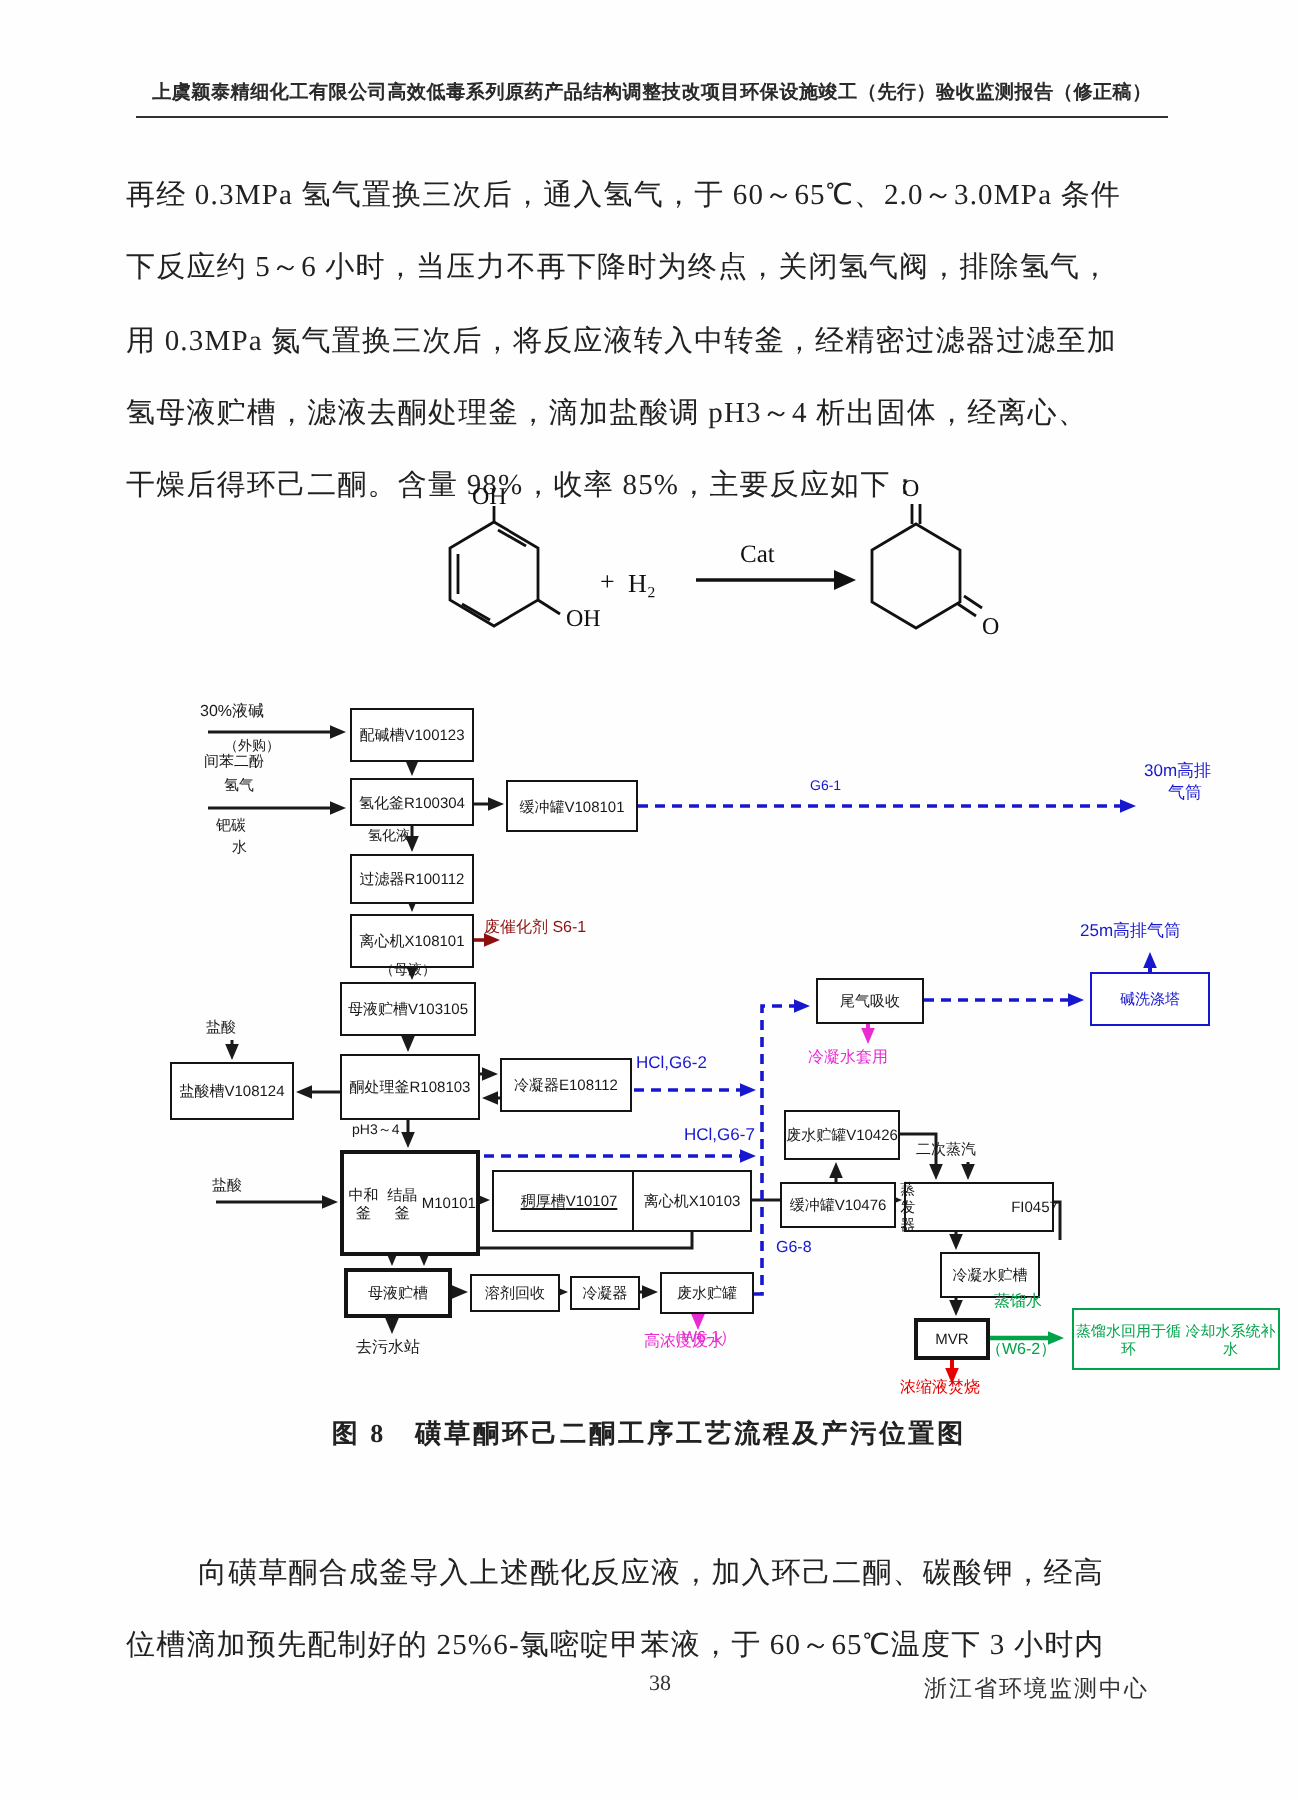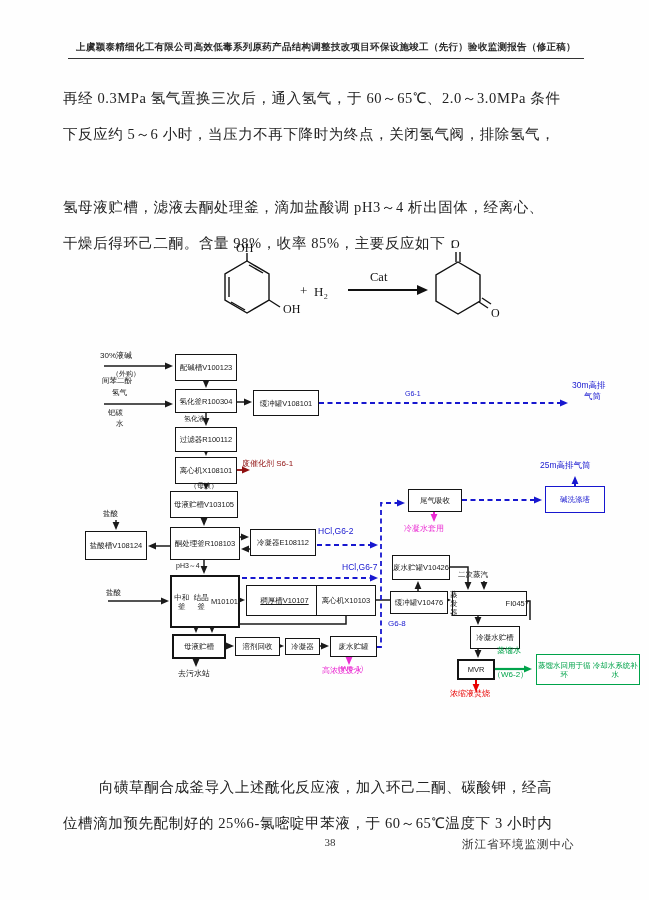--- a/index.html
+++ b/index.html
@@ -26,20 +26,21 @@
 </style>
 </head>
 <body>
 
 <div class="page">
 
   <div class="hdr">上虞颖泰精细化工有限公司高效低毒系列原药产品结构调整技改项目环保设施竣工（先行）验收监测报告（修正稿）</div>
 
   <div class="bline" style="top:89px">再经 0.3MPa 氢气置换三次后，通入氢气，于 60～65℃、2.0～3.0MPa 条件</div>
   <div class="bline" style="top:125px">下反应约 5～6 小时，当压力不再下降时为终点，关闭氢气阀，排除氢气，</div>
+  <div class="bline" style="top:162px">用 0.3MPa 氮气置换三次后，将反应液转入中转釜，经精密过滤器过滤至加</div>
   <div class="bline" style="top:198px">氢母液贮槽，滤液去酮处理釜，滴加盐酸调 pH3～4 析出固体，经离心、</div>
   <div class="bline" style="top:234px">干燥后得环己二酮。含量 98%，收率 85%，主要反应如下：</div>
 
   <svg width="649" height="100" style="position:absolute;top:238px;left:0" viewBox="0 238 649 100">
     <g stroke="#111" stroke-width="1.4" fill="none">
       <polygon points="247,261 269,274 269,300 247,313 225,300 225,274"></polygon>
       <line x1="229" y1="277" x2="229" y2="297"></line>
       <line x1="231" y1="302" x2="245" y2="310"></line>
       <line x1="249" y1="265" x2="263" y2="273"></line>
       <line x1="247" y1="261" x2="247" y2="253"></line>
@@ -255,19 +256,20 @@
       <div class="flabel" style="left: 176px; top: 221px; font-size: 7px; color: rgb(26, 26, 26);">pH3～4</div>
       <div class="flabel" style="left: 458px; top: 230px; font-size: 7.5px; color: rgb(26, 26, 26);">二次蒸汽</div>
       <div class="flabel" style="left: 178px; top: 329px; font-size: 8px; color: rgb(26, 26, 26);">去污水站</div>
       <div class="flabel" style="left: 322px; top: 326px; font-size: 8px; color: rgb(234, 43, 210);">高浓度废水</div>
       <div class="flabel" style="left: 333px; top: 324px; font-size: 8px; color: rgb(234, 43, 210);">（W6-1）</div>
       <div class="flabel" style="left: 497px; top: 306px; font-size: 8px; color: rgb(0, 163, 74);">蒸馏水</div>
       <div class="flabel" style="left: 493px; top: 330px; font-size: 8px; color: rgb(0, 163, 74);">（W6-2）</div>
       <div class="flabel" style="left: 450px; top: 349px; font-size: 8px; color: rgb(232, 0, 0);">浓缩液焚烧</div>
     </div>
 
+  <div class="cap">图 8　磺草酮环己二酮工序工艺流程及产污位置图</div>
 
   <div class="bline" style="top:778px;left:99px">向磺草酮合成釜导入上述酰化反应液，加入环己二酮、碳酸钾，经高</div>
   <div class="bline" style="top:814px">位槽滴加预先配制好的 25%6-氯嘧啶甲苯液，于 60～65℃温度下 3 小时内</div>
 
   <div class="foot-num">38</div>
   <div class="foot-org">浙江省环境监测中心</div>
 </div>
 
 </body></html>

